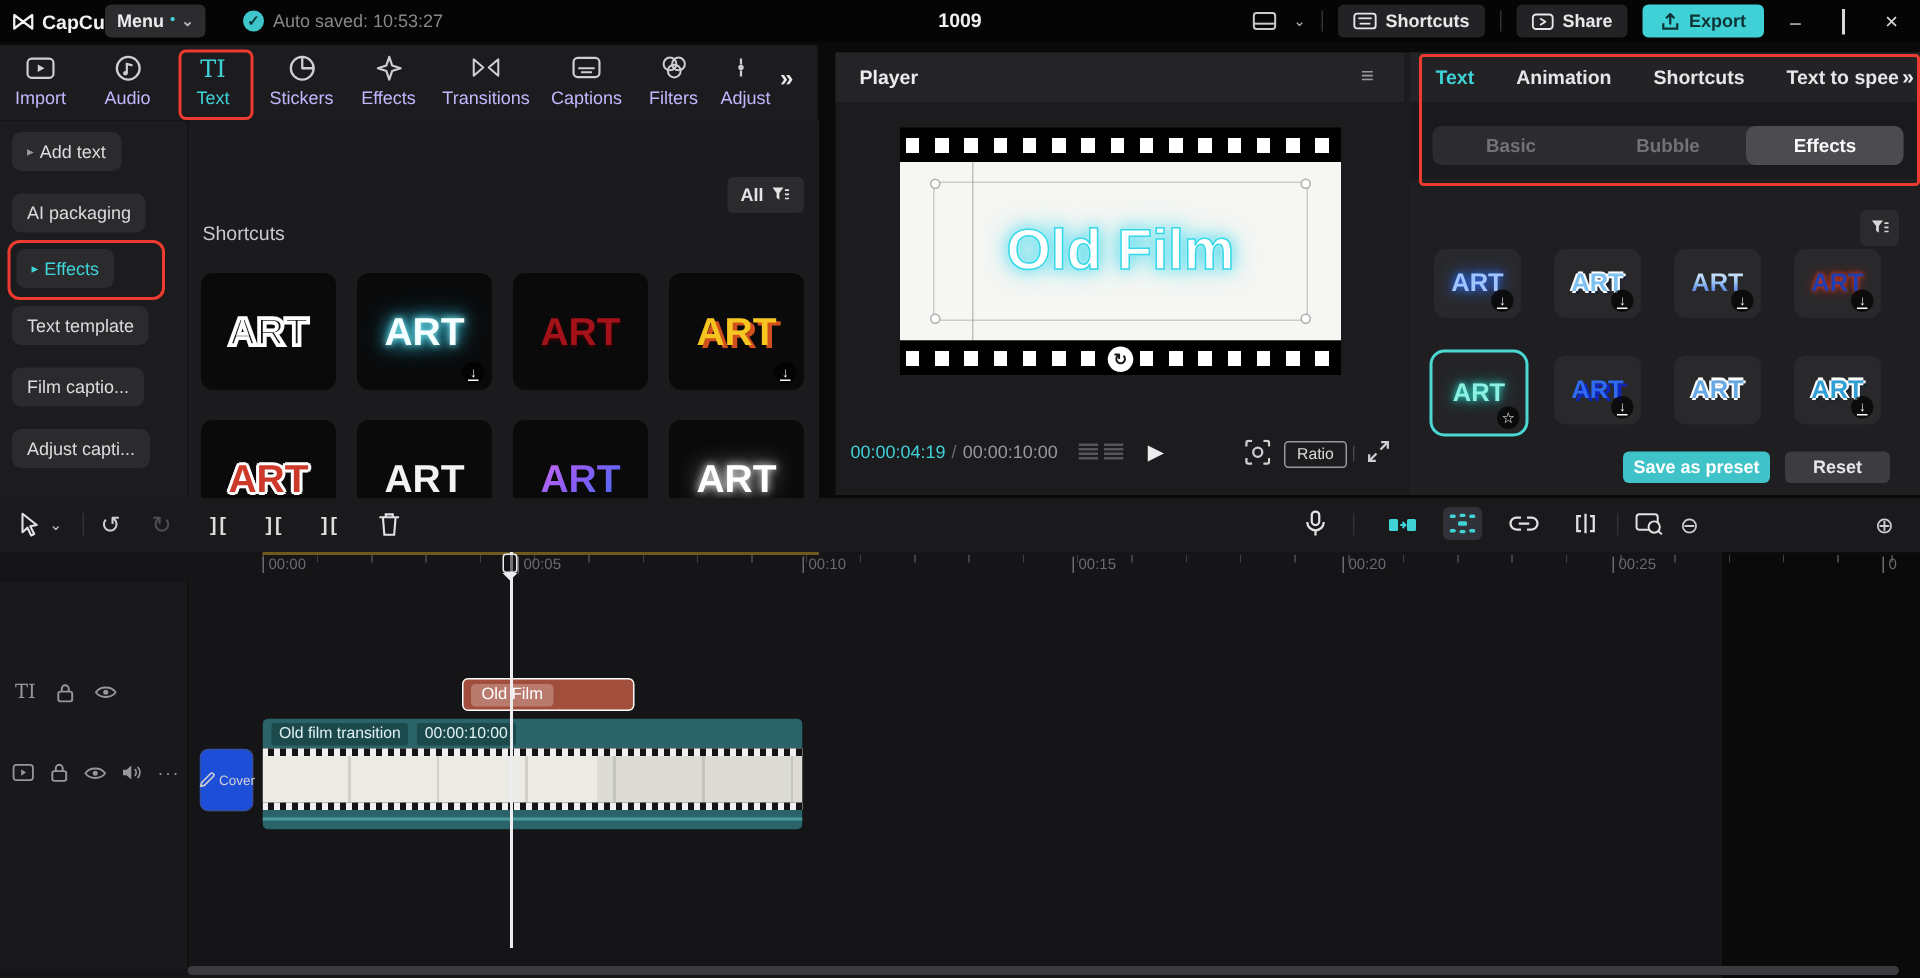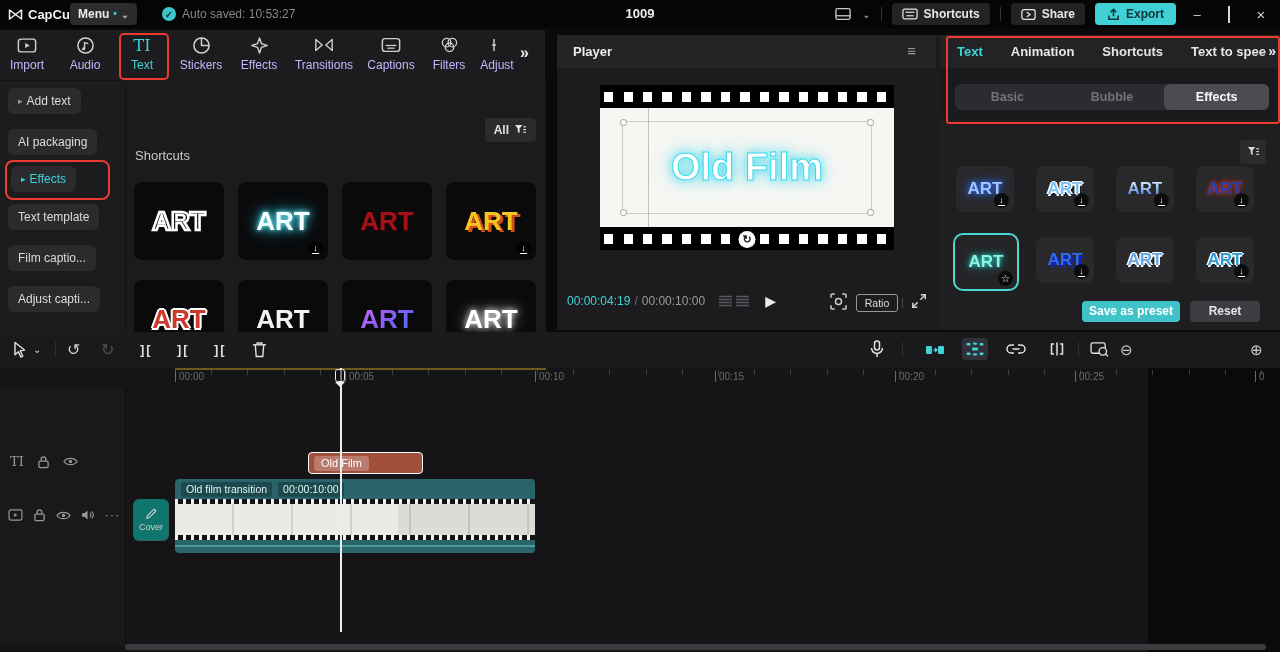--- a/index.html
+++ b/index.html
@@ -109,21 +109,21 @@
   .tli{position:absolute;color:#cfcfd2;}
   .tl-sep{position:absolute;width:1px;height:15px;background:#313135;top:10px;}
   .split-glyph{font-size:13px;letter-spacing:2px;color:#dededf;font-weight:bold;}
   .snap-btn{position:absolute;width:26px;height:22px;border-radius:4px;display:flex;align-items:center;justify-content:center;}
   .tl-area{position:absolute;left:0;top:368px;width:1148px;height:284px;background:#151517;}
   .tl-headercol{position:absolute;left:0;top:20px;width:125px;height:258px;background:#19191b;border-right:1px solid #0d0d0e;}
   .ruler-label{position:absolute;top:3px;font-size:10px;color:#6b6b70;border-left:1px solid #6b6b70;padding-left:3px;line-height:11px;}
   .minor-ticks{position:absolute;left:175px;top:2px;width:1105px;height:5px;background:repeating-linear-gradient(90deg,#3f3f44 0 1px,transparent 1px 36.2px);}
   .range-strip{position:absolute;left:175px;top:0;width:371px;height:2px;background:#6e5a20;}
   .track-icon{color:#97979b;}
-  .cover-btn{position:absolute;left:133px;top:131px;width:34px;height:40px;background:#0f766e;border:1px dotted #515155;border-radius:6px;display:flex;flex-direction:column;align-items:center;justify-content:center;gap:2px;color:#d0d0d2;font-size:9px;}
+  .cover-btn{position:absolute;left:133px;top:131px;width:34px;height:40px;background:#1d4ed8;border:1px dotted #515155;border-radius:6px;display:flex;flex-direction:row;align-items:center;justify-content:center;gap:2px;color:#d0d0d2;font-size:9px;}
   .text-clip{position:absolute;left:308px;top:84px;width:113px;height:20px;background:#a14f3c;border:1.5px solid #fff;border-radius:4px;display:flex;align-items:center;}
   .text-clip .pill{margin-left:5px;background:rgba(255,255,255,.25);border-radius:3px;padding:0 7px;font-size:11px;color:#fff;line-height:15px;}
   .video-clip{position:absolute;left:175px;top:111px;width:360px;height:74px;border-radius:4px;overflow:hidden;}
   .vc-header{position:absolute;left:0;top:0;width:360px;height:20px;background:#2a6468;display:flex;align-items:center;gap:6px;padding-left:6px;box-sizing:border-box;}
   .vc-chip{background:rgba(12,46,48,.5);border-radius:2px;padding:0 5px;font-size:10.5px;color:#e2f2f3;line-height:15px;white-space:nowrap;}
   .vc-body{position:absolute;left:0;top:20px;width:360px;height:41px;background:#eceae5;background-image:repeating-linear-gradient(90deg,rgba(0,0,0,0) 0 57px,rgba(90,90,85,.18) 57px 59px),linear-gradient(90deg,rgba(0,0,0,0) 0 62%,rgba(110,110,105,.12) 62% 100%);}
   .vc-sprk{position:absolute;left:0;width:360px;height:5px;background:#141414;background-image:repeating-linear-gradient(90deg,#f0f0f0 0 3.5px,transparent 3.5px 8px);}
   .vc-footer{position:absolute;left:0;top:61px;width:360px;height:13px;background:#2a6468;}
   .vc-footline{position:absolute;left:0;top:66px;width:360px;height:2px;background:#4b9aa0;}
   .playhead-line{position:absolute;left:340px;top:368px;width:2px;height:264px;background:#ededf0;z-index:40;}

